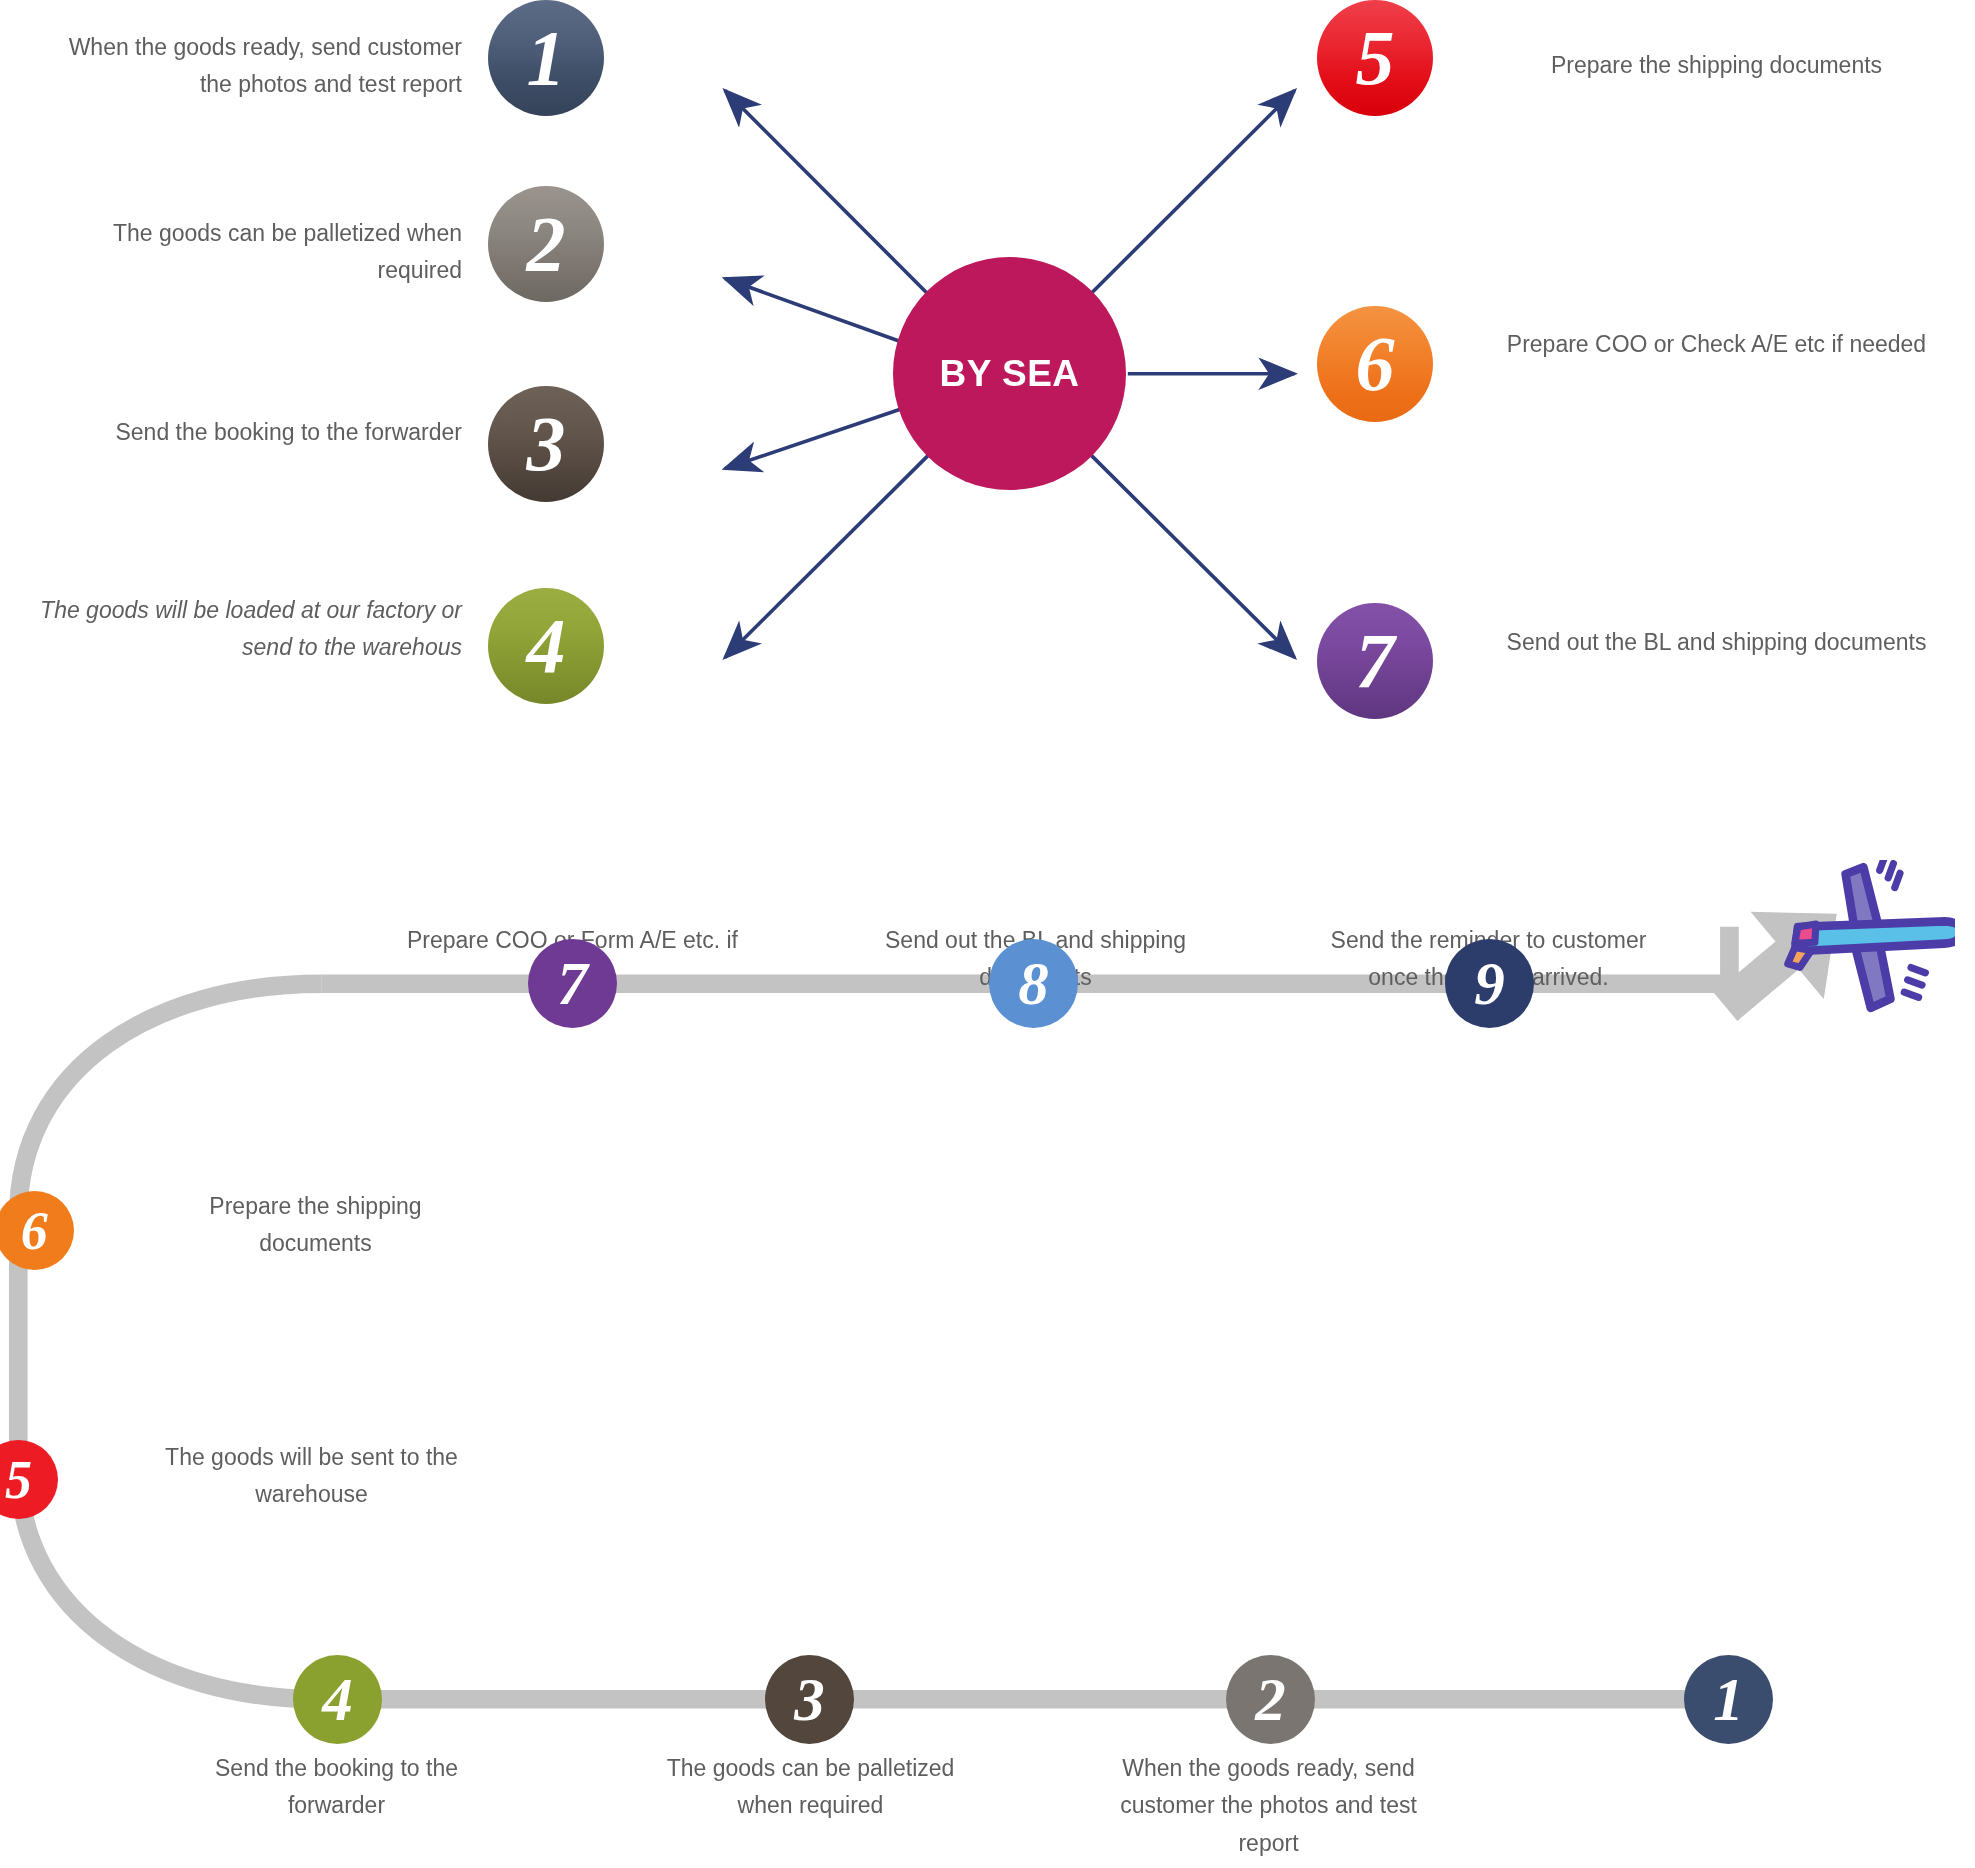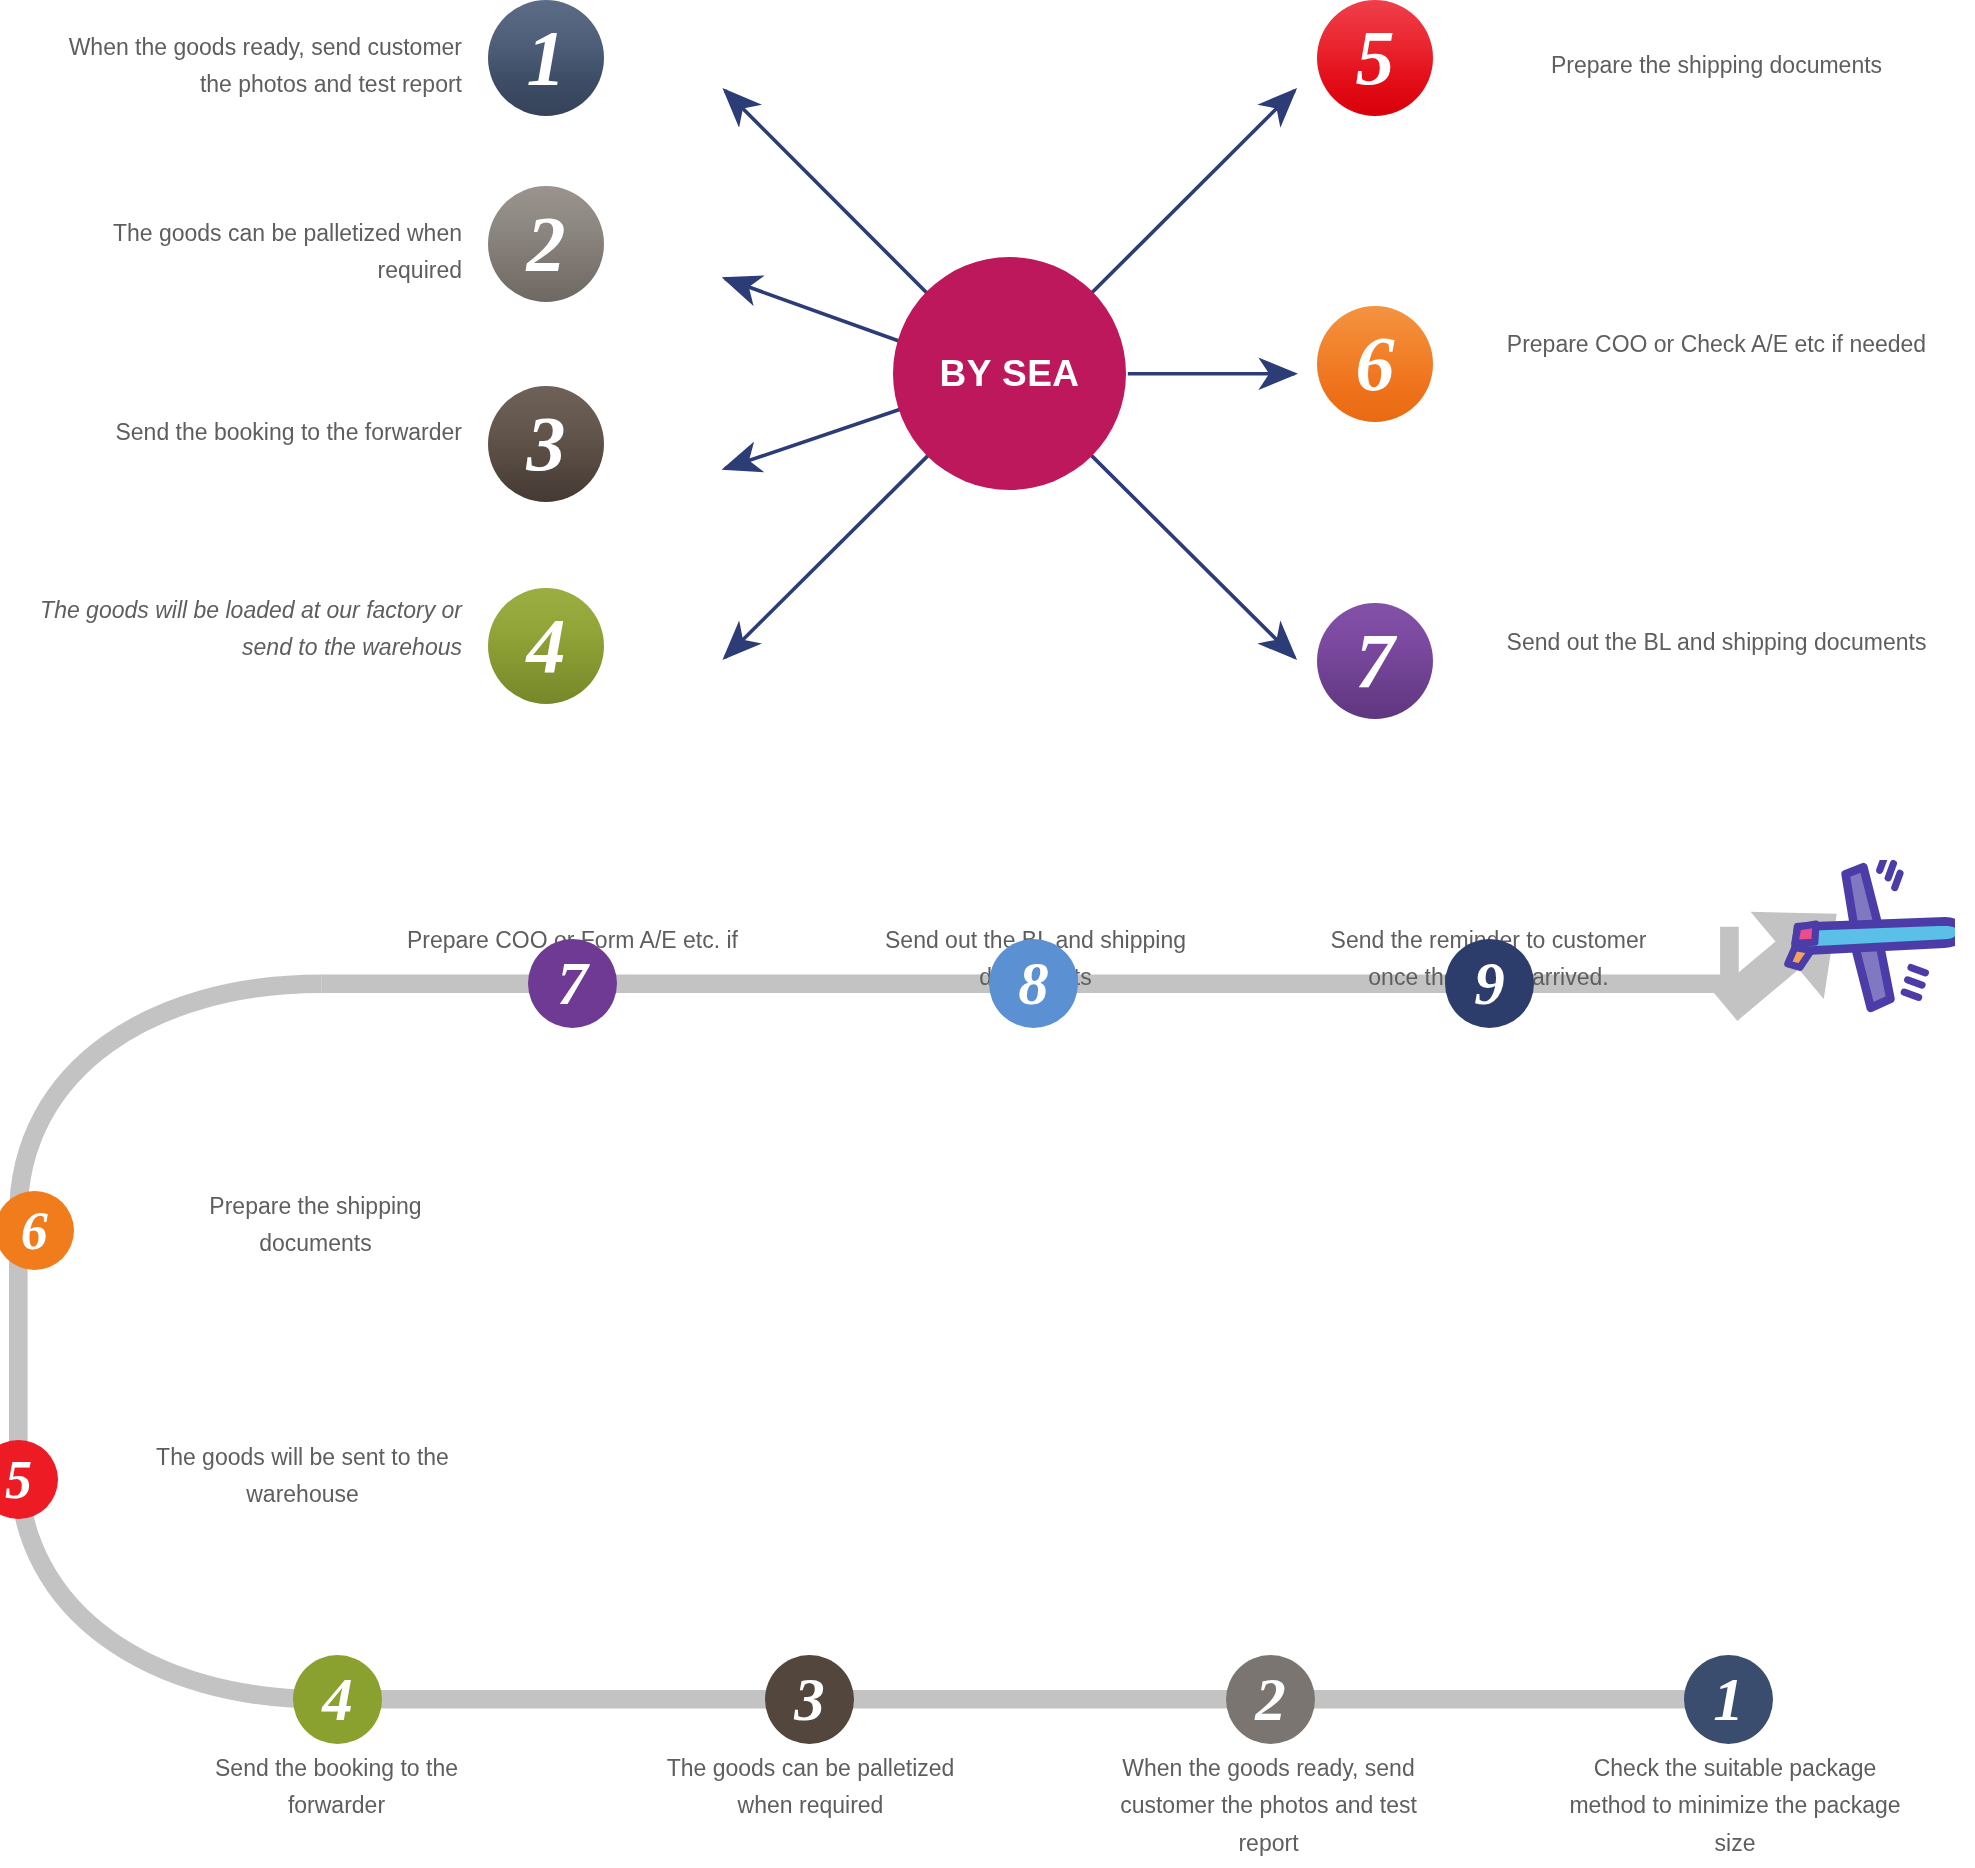--- a/index.html
+++ b/index.html
@@ -214,41 +214,40 @@
   <div class="caption cap-center" style="left:1310px; top:922px; width:357px;">Send the reminder to customer once the goods arrived.</div>
 
   <div class="bubble air f-orange" style="left:-5.2px; top:1191px;">
     <span>6</span>
   </div>
   <div class="caption cap-left" style="left:150px; top:1188px; width:331px;">Prepare the shipping documents</div>
 
   <div class="bubble air f-red" style="left:-21px; top:1440px;">
     <span>5</span>
   </div>
-  <div class="caption cap-left" style="left:137px; top:1439px; width:331px;">The goods will be sent to the warehouse</div>
+  <div class="caption cap-left" style="left:146px; top:1439px; width:331px;">The goods will be sent to the warehouse</div>
 
   <div class="bubble airbig f-olive" style="left:293px; top:1655px;">
     <span>4</span>
   </div>
   <div class="caption cap-center" style="left:176px; top:1750px; width:321px;">Send the booking to the forwarder</div>
 
   <div class="bubble airbig f-brown" style="left:765px; top:1655px;">
     <span>3</span>
   </div>
   <div class="caption cap-center" style="left:650px; top:1750px; width:321px;">The goods can be palletized when required</div>
 
   <div class="bubble airbig f-gray" style="left:1226px; top:1655px;">
     <span>2</span>
   </div>
   <div class="caption cap-center" style="left:1108px; top:1750px; width:321px;">When the goods ready, send customer the photos and test report</div>
 
   <div class="bubble airbig f-slate" style="left:1684px; top:1655px;">
     <span>1</span>
   </div>
-  <div class="caption cap-center" style="left:1564px; top:1750px; width:342px;">Check the suitable package method to minimize the package size</div>
 
   <svg id="plane-icon" viewBox="0 0 120 120">
     <g transform="rotate(42 60 60)">
 
       <path d="M30,16 L26,6 M38,16 L34,6 M46,18 L42,8" stroke="#4b3ca8" stroke-width="5" stroke-linecap="round" fill="none"></path>
 
       <path d="M20,22 L56,46 L44,58 L14,34 Z" fill="#8079c2" stroke="#4b3ca8" stroke-width="6" stroke-linejoin="round"></path>
 
       <path d="M64,54 L96,78 L90,92 L54,68 Z" fill="#8079c2" stroke="#4b3ca8" stroke-width="6" stroke-linejoin="round"></path>
 

